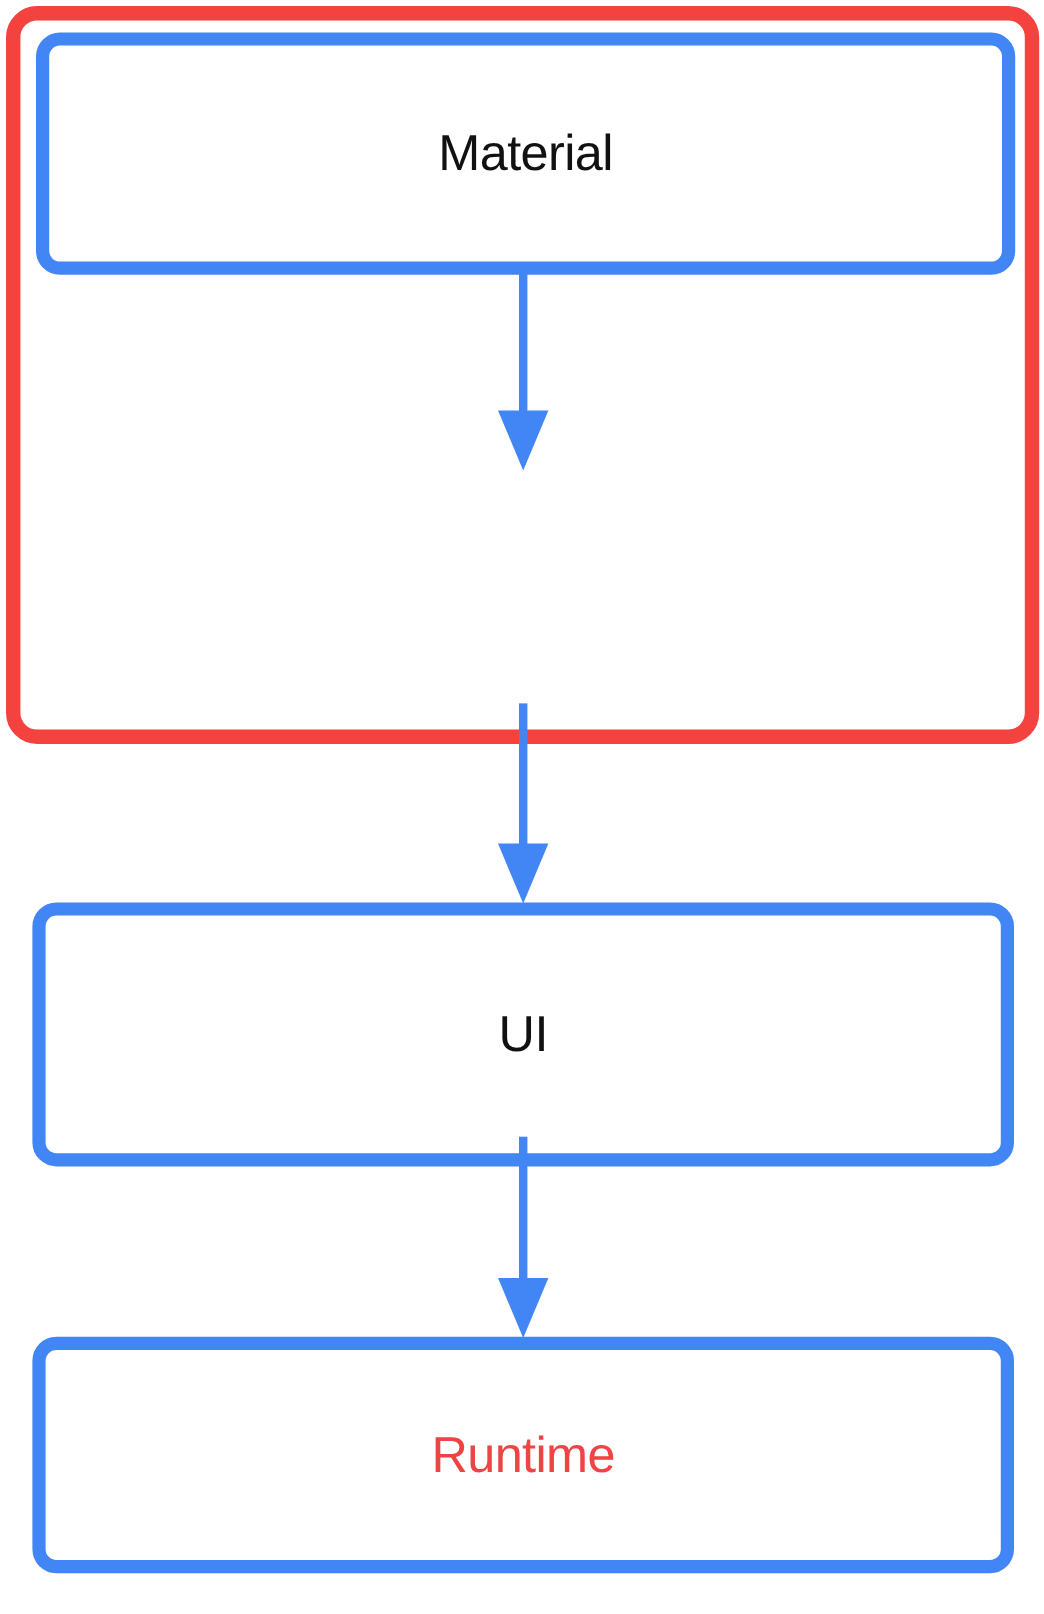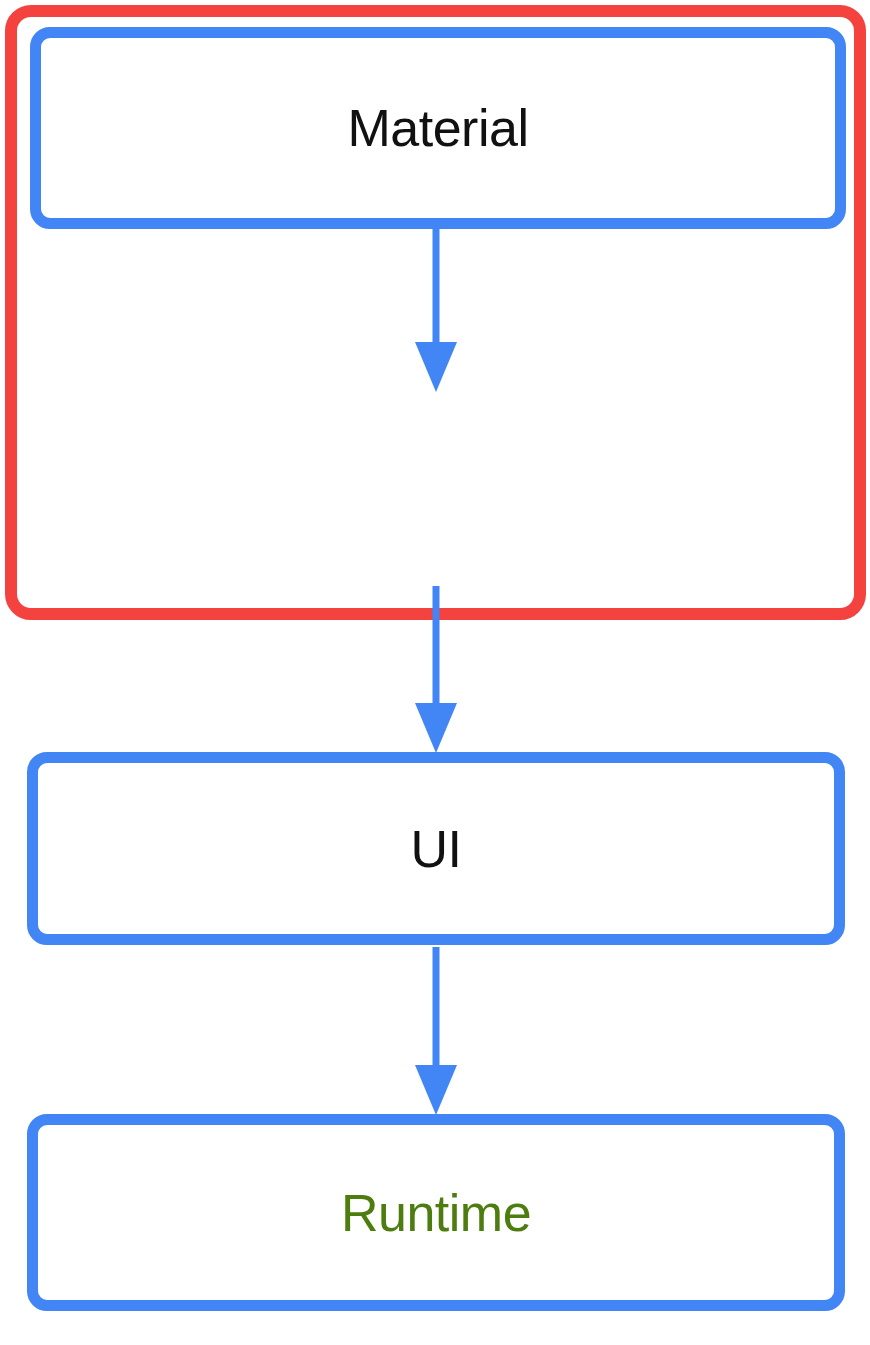--- a/index.html
+++ b/index.html
@@ -33,21 +33,21 @@
     box-sizing: border-box;
     border-style: solid;
     background: #ffffff;
     display: flex;
     align-items: center;
     justify-content: center;
     z-index: 2;
   }
   .layer-label {
     font-family: "Liberation Sans", sans-serif;
-    font-size: 52px;
+    font-size: 42px;
     font-weight: 400;
     line-height: 1;
     letter-spacing: -0.5px;
     color: #111111;
     white-space: nowrap;
     user-select: none;
   }
 
   
   .connector {
@@ -64,26 +64,26 @@
 
 <div id="stage" style="background: rgb(255, 255, 255);">
 
   <div class="group-frame" id="highlight-frame" style="left: 5px; top: 5px; width: 861px; height: 615px; border-width: 12px; border-color: rgb(244, 67, 63); border-radius: 26px;"></div>
 
   <div class="layer-box" id="node-material" style="left: 30px; top: 27px; width: 816px; height: 202px; border-width: 11px; border-color: rgb(66, 133, 244); background: rgb(255, 255, 255); border-radius: 20px;">
     <span class="layer-label" style="color: rgb(17, 17, 17);">Material</span>
   </div>
 
 
-  <div class="layer-box" id="node-ui" style="left: 27px; top: 752px; width: 818px; height: 193px; border-width: 11px; border-color: rgb(66, 133, 244); background: rgb(255, 255, 255); border-radius: 20px;">
+  <div class="layer-box" id="node-ui" style="left: 27px; top: 752px; width: 818px; height: 220px; border-width: 11px; border-color: rgb(66, 133, 244); background: rgb(255, 255, 255); border-radius: 20px;">
     <span class="layer-label" style="color: rgb(17, 17, 17);">UI</span>
   </div>
 
   <div class="layer-box" id="node-runtime" style="left: 27px; top: 1114px; width: 818px; height: 197px; border-width: 11px; border-color: rgb(66, 133, 244); background: rgb(255, 255, 255); border-radius: 20px;">
-    <span class="layer-label" style="color: #4d7c0f;">Runtime</span>
+    <span class="layer-label" style="color: #ef4444;">Runtime</span>
   </div>
 
   <div class="connector" id="edge-0" style="left: 414px; top: 228px; width: 44px; height: 164px;">
       <svg width="44" height="164" viewBox="0 0 44 164">
         <rect x="18.5" y="0" width="7" height="116" fill="#4285F4"></rect>
         <polygon points="1,114 43,114 22,164" fill="#4285F4"></polygon>
       </svg>
     </div>
   <div class="connector" id="edge-1" style="left: 414px; top: 586px; width: 44px; height: 167px;">
       <svg width="44" height="167" viewBox="0 0 44 167">

